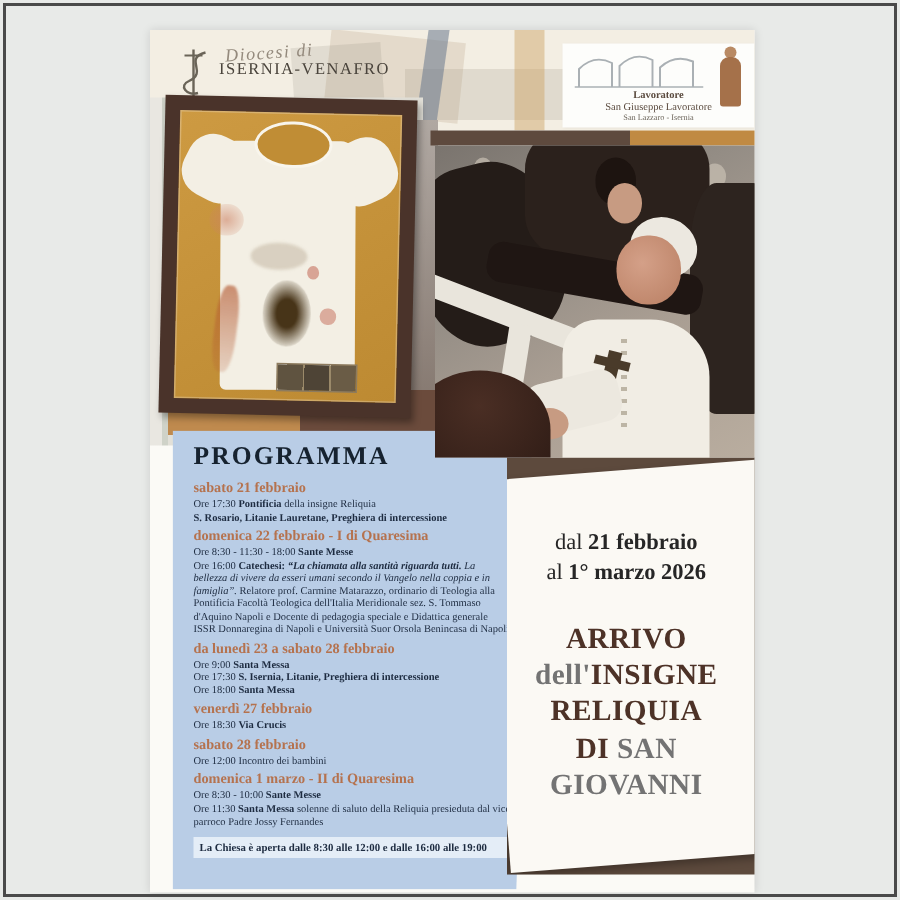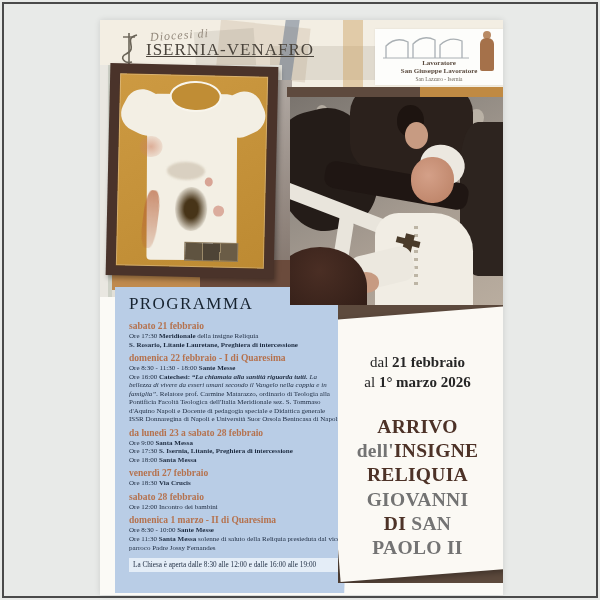--- a/index.html
+++ b/index.html
@@ -16,30 +16,30 @@
   .fade-clip{position:absolute;background:rgba(190,170,140,.28);}
   .fade1{left:118px;top:4px;width:90px;height:54px;transform:rotate(6deg);}
   .fade2{left:170px;top:26px;width:130px;height:34px;background:rgba(160,150,130,.22);}
   .fade3{left:95px;top:10px;width:60px;height:40px;background:rgba(120,115,100,.14);transform:rotate(-4deg);}
   .tan-strip{position:absolute;left:243px;top:0;width:20px;height:67px;background:rgba(205,160,95,.45);}
   .slate-wedge{position:absolute;left:181px;top:0;width:14px;height:67px;background:#68788e;opacity:.55;transform:skewX(-8deg);}
 
   .diocese-logo{position:absolute;left:16px;top:6px;width:150px;height:52px;}
   .diocese-crest{position:absolute;left:0;top:2px;}
   .diocese-script{position:absolute;left:34px;top:2px;font-style:italic;font-size:12px;color:#948a7d;transform:rotate(-4deg);letter-spacing:1px;}
-  .diocese-caps{position:absolute;left:30px;top:14px;font-size:17px;color:#4a443c;letter-spacing:1px;white-space:nowrap;text-decoration:underline;}
+  .diocese-caps{position:absolute;left:30px;top:14px;font-size:11px;color:#4a443c;letter-spacing:1px;white-space:nowrap;}
 
   .parish-logo{position:absolute;right:0;top:9px;width:128px;height:56px;background:#fdfdfb;
                box-shadow:0 0 2px rgba(0,0,0,.08);text-align:center;}
   .parish-arches{position:absolute;left:8px;top:3px;}
   .parish-saint{position:absolute;right:8px;top:2px;width:16px;height:40px;}
   .saint-head{position:absolute;left:4px;top:0;width:8px;height:8px;border-radius:50%;background:#b98a64;}
   .saint-body{position:absolute;left:1px;top:7px;width:14px;height:33px;border-radius:6px 6px 2px 2px;background:#a5714a;}
   .parish-t1{position:absolute;left:0;right:0;top:30px;font-size:7px;color:#5a4a3e;font-weight:bold;}
-  .parish-t2{position:absolute;left:0;right:0;top:38px;font-size:7px;color:#5a4a3e;font-weight:bold;}
+  .parish-t2{position:absolute;left:0;right:0;top:38px;font-size:7px;color:#5a4a3e;font-weight:normal;}
   .parish-t3{position:absolute;left:0;right:0;top:47px;font-size:5.5px;color:#6d665c;}
 
   
   .relic-wall{position:absolute;left:0;top:45px;width:182px;height:232px;
       background:linear-gradient(90deg,#e9e7e1 0 8px,#cfd2c8 8px 12px,#e2e0d8 12px);}
   .between-col{position:absolute;left:174px;top:60px;width:18px;height:228px;
       background:linear-gradient(#b0a8a2,#7d6f66);}
   .caramel-strip{position:absolute;left:12px;top:250px;width:112px;height:20px;background:#bf8a4e;}
   .brown-strip{position:absolute;left:100px;top:240px;width:112px;height:30px;background:#6b4b3c;}
 
@@ -84,26 +84,26 @@
   .pp-sleeve{left:28%;top:74%;width:30%;height:17%;background:#ece8df;border-radius:12px;transform:rotate(-14deg);}
   .pp-hand{left:30%;top:84%;width:12%;height:10%;background:#c79b82;border-radius:50%;}
   .pp-rollbar{left:-10%;top:52%;width:72%;height:7%;background:#e9e5dc;border-radius:8px;transform:rotate(21deg);}
   .pp-rollbar2{left:20%;top:57%;width:7%;height:42%;background:#e9e5dc;transform:rotate(9deg);}
   .pp-fg-head{left:-8%;bottom:-10%;width:44%;height:38%;background:radial-gradient(circle at 50% 30%,#4a2e24,#2c1a14);border-radius:50% 50% 20% 20%;}
 
   
   .program-panel{position:absolute;left:15px;top:267px;width:240px;height:306px;background:#b9cde6;
       clip-path:polygon(0 0,100% 0,95.5% 100%,0 100%);z-index:2;}
   .program-inner{padding:7px 14px 0 14px;color:#1d2b40;}
-  .prog-heading{font-weight:normal;font-size:17px;letter-spacing:1.4px;color:#16222f;margin:0 0 7px 0;}
+  .prog-heading{font-weight:bold;font-size:17px;letter-spacing:1.4px;color:#16222f;margin:0 0 7px 0;}
   .prog-section{margin-bottom:4px;}
   .prog-date{font-size:9.5px;color:#b5724e;font-weight:600;margin:3px 0 1px 0;}
   .prog-line{font-size:7px;line-height:1.22;}
   .b{font-weight:bold;} .i{font-style:italic;}
-  .hours-band{margin-top:6px;background:#e4edf7;padding:3px 4px;font-size:7.2px;font-weight:normal;}
+  .hours-band{margin-top:6px;background:#e4edf7;padding:3px 4px;font-size:7.2px;font-weight:bold;}
 
   
   .title-zone{position:absolute;left:238px;top:285px;width:165px;height:278px;background:#5d4a3d;overflow:hidden;z-index:2;}
   .white-sheet{position:absolute;left:-12px;top:10px;width:205px;height:262px;background:#fbf9f4;
       transform:rotate(-4.5deg);transform-origin:35% 30%;box-shadow:-3px 3px 6px rgba(0,0,0,.3);}
   .title-text{position:absolute;left:238px;top:285px;width:165px;height:278px;z-index:4;text-align:center;pointer-events:none;}
   .date-block{position:absolute;left:0;right:6px;top:48px;font-size:15px;color:#262626;line-height:1.3;}
   .main-title{position:absolute;left:0;right:6px;top:110px;}
   .title-line{font-weight:bold;font-size:19.5px;line-height:1.24;letter-spacing:.3px;}
   .c-dark{color:#4d3227;} .c-gold{color:#737373;}
@@ -195,21 +195,21 @@
     <div class="pp pp-head"></div>
     <div class="pp pp-fg-head"></div>
   </div>
 
   <div class="program-panel">
     <div class="program-inner">
       <div class="prog-heading">PROGRAMMA</div>
       <div>
           <div class="prog-section">
             <div class="prog-date"><span>sabato </span><span class="b">21</span><span> febbraio</span></div>
-            <div class="prog-line"><span>Ore 17:30 </span><span class="b">Meridionale</span><span> della insigne Reliquia</span></div>
+            <div class="prog-line"><span>Ore 17:30 </span><span class="b">Pontificia</span><span> della insigne Reliquia</span></div>
             <div class="prog-line"><span class="b">S. Rosario, Litanie Lauretane, Preghiera di intercessione</span></div>
           </div>
           <div class="prog-section">
             <div class="prog-date"><span>domenica </span><span class="b">22</span><span> febbraio - I di Quaresima</span></div>
             <div class="prog-line"><span>Ore 8:30 - 11:30 - 18:00 </span><span class="b">Sante Messe</span></div>
             <div class="prog-line"><span>Ore 16:00 </span><span class="b">Catechesi:</span><span> </span><span class="b i">“La chiamata alla santità riguarda tutti.</span><span class="i"> La bellezza di vivere da esseri umani secondo il Vangelo nella coppia e in famiglia”.</span><span> Relatore prof. Carmine Matarazzo, ordinario di Teologia alla Pontificia Facoltà Teologica dell'Italia Meridionale sez. S. Tommaso d'Aquino Napoli e Docente di pedagogia speciale e Didattica generale ISSR Donnaregina di Napoli e Università Suor Orsola Benincasa di Napoli</span></div>
           </div>
           <div class="prog-section">
             <div class="prog-date"><span>da lunedì </span><span class="b">23</span><span> a sabato </span><span class="b">28</span><span> febbraio</span></div>
             <div class="prog-line"><span>Ore 9:00 </span><span class="b">Santa Messa</span></div>
@@ -240,19 +240,18 @@
   </div>
   <div class="title-text">
     <div class="date-block">
       <div><span>dal </span><span class="b">21 febbraio</span></div>
       <div><span>al </span><span class="b">1° marzo 2026</span></div>
     </div>
     <div class="main-title">
         <div class="title-line"><span class="c-dark">ARRIVO</span></div>
         <div class="title-line"><span class="c-gold">dell'</span><span class="c-dark">INSIGNE</span></div>
         <div class="title-line"><span class="c-dark">RELIQUIA</span></div>
+        <div class="title-line"><span class="c-dark">DI </span><span class="c-gold">SAN</span></div>
         <div class="title-line"><span class="c-gold">GIOVANNI</span></div>
-        <div class="title-line"><span class="c-dark">DI </span><span class="c-gold">SAN</span></div>
-        <div class="title-line"><span class="c-gold">PAOLO II</span></div>
       </div>
   </div>
 
 </div>
 
 </body></html>

